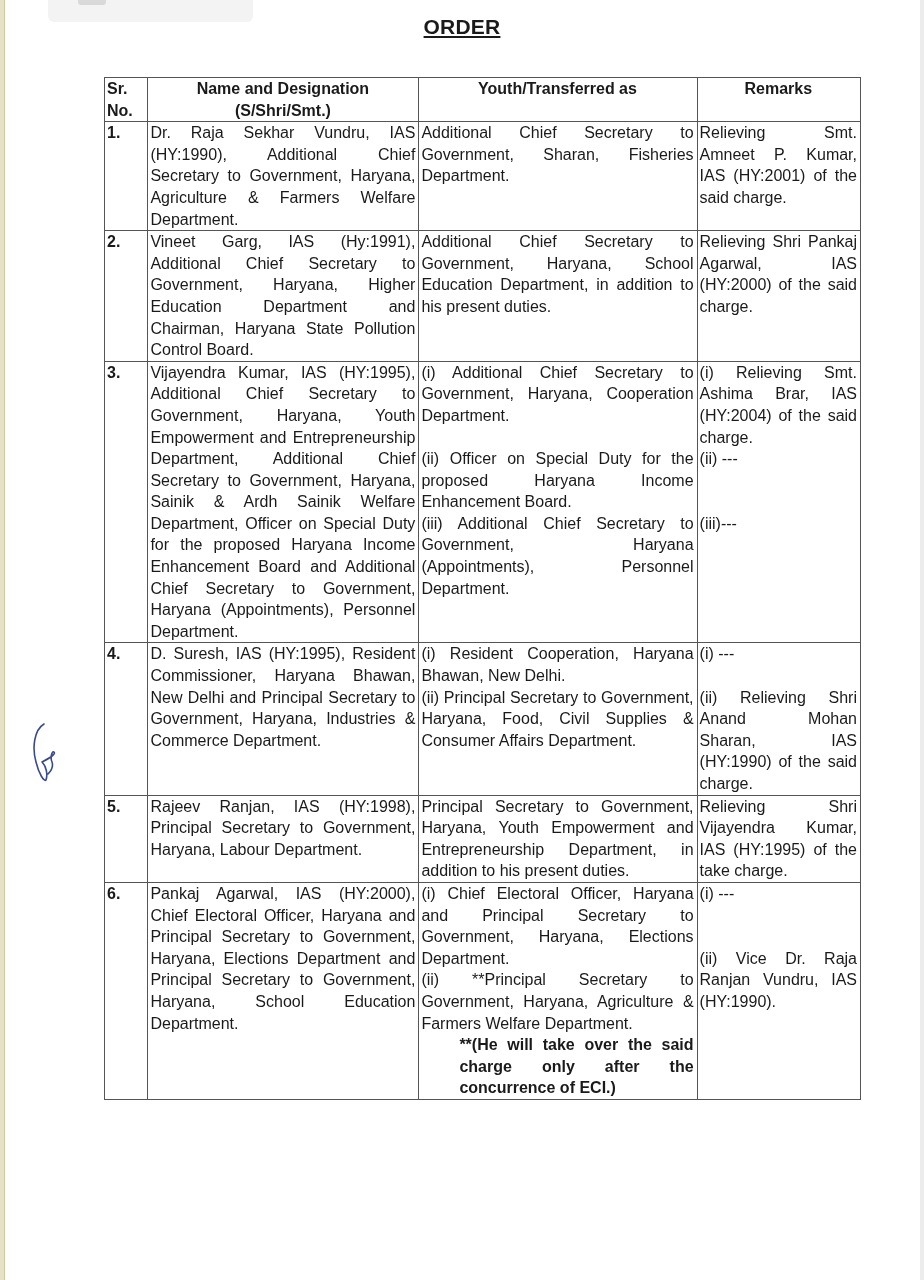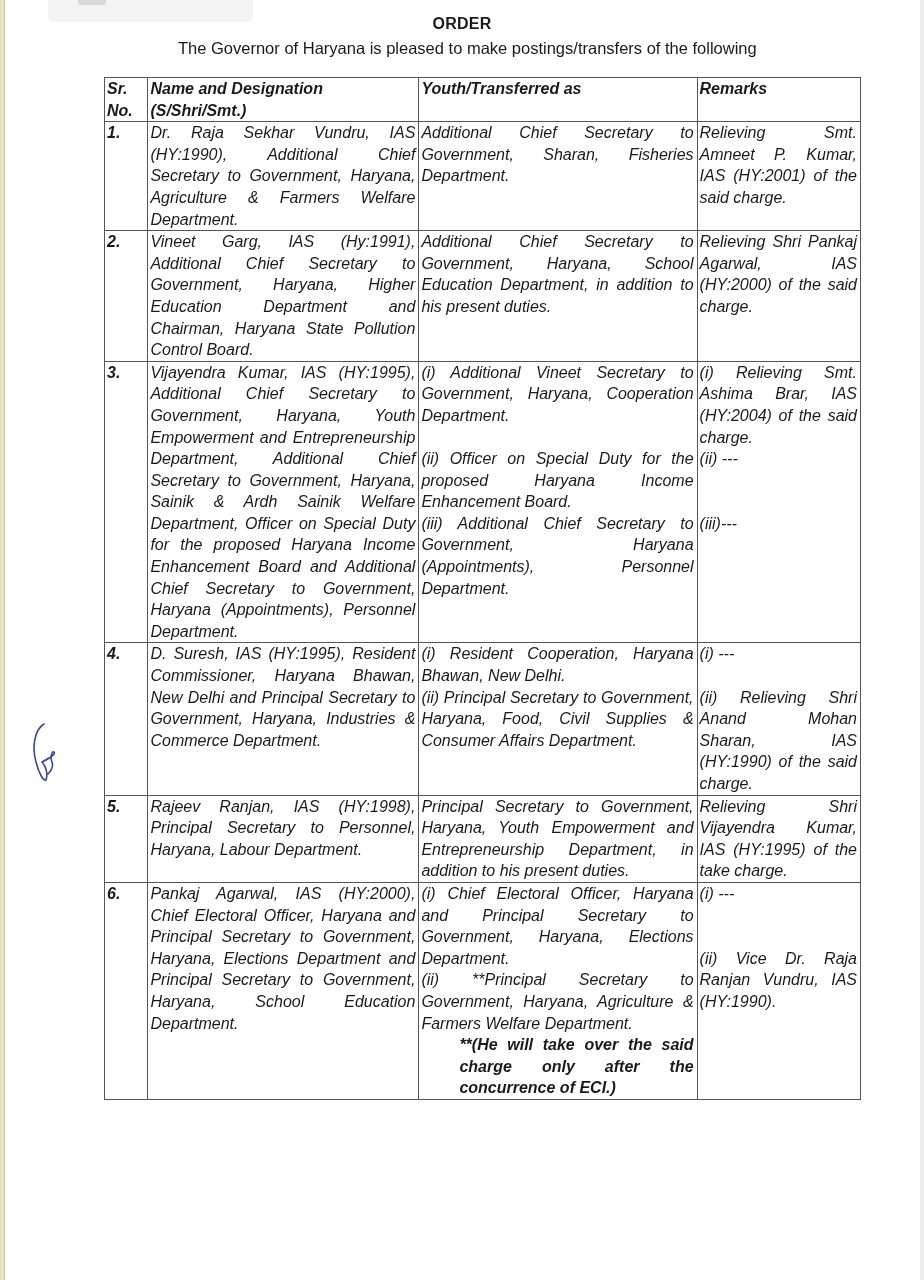--- a/index.html
+++ b/index.html
@@ -7,33 +7,33 @@
     width: 924px; height: 1280px; background: #ffffff; position: relative; overflow: hidden;
     font-family: "Liberation Sans", sans-serif; color: #1a1a1a;
   }
   .page-edge-left { position: absolute; left: 0; top: 0; width: 5px; height: 1280px; background: #e6e2c8; }
   .page-edge-left::after { content: ""; position: absolute; left: 4px; top: 0; width: 1px; height: 100%; background: #cfc9a0; }
   .page-edge-right { position: absolute; right: 0; top: 0; width: 4px; height: 1280px; background: #ececec; }
   .topbar-blur { position: absolute; left: 48px; top: 0; width: 205px; height: 22px; background: #f3f3f3; border-radius: 0 0 6px 6px; }
   .topbar-blur .pill { position: absolute; left: 30px; top: 0; width: 28px; height: 5px; background: #d9d9d9; border-radius: 0 0 3px 3px; }
   .title {
     position: absolute; left: 0; width: 924px; top: 15px; text-align: center;
-    font-weight: bold; font-size: 16px; letter-spacing: 0.2px;
+    font-weight: bold; font-size: 21px; text-decoration: underline; letter-spacing: 0.2px;
   }
   .intro { position: absolute; top: 38px; left: 112px; width: 720px; font-size: 16.5px; line-height: 21px; }
   .intro .l1 { display: block; padding-left: 66px; white-space: nowrap; }
   .intro .l2 { display: block; white-space: nowrap; }
   table.order {
     position: absolute; left: 104px; top: 77px; width: 757px;
     border-collapse: collapse; font-size: 16px; line-height: 21.6px;
   }
   table.order td, table.order th {
-    border: 1px solid #555; vertical-align: top; padding: 0 3px 0 2px; text-align: justify; font-style: italic;
+    border: 1px solid #555; vertical-align: top; padding: 0 3px 0 2px; text-align: justify;
   }
-  table.order th { font-weight: bold; text-align: left; }
+  table.order th { font-weight: bold; text-align: center; }
   .c-sr { width: 36px; font-weight: bold; text-align: left !important; padding-left: 2px !important; }
   .c-name { width: 256px; }
   .c-post { width: 263px; }
   .c-rem { width: 152px; margin-top: 16px; }
   .block { display: block; text-align: justify; text-align-last: left; }
   .bold { font-weight: bold; margin-left: 38px; }
   .gap1 { margin-top: 21.6px; }
   .gap2 { margin-top: 43.2px; }
   .handmark { position: absolute; left: 30px; top: 722px; width: 30px; height: 62px; }
 </style>
@@ -42,21 +42,20 @@
 
 <div class="page-edge-left"></div>
 <div class="page-edge-right"></div>
 <div class="topbar-blur">
     <div class="pill"></div>
   </div>
 
 <div class="title">ORDER</div>
 
 <div class="intro">
-  <span class="l1">The Governor of Haryana is pleased to make postings/transfers of the following</span>
 </div>
 
 <svg class="handmark" viewBox="0 0 30 62">
   <path d="M14 2 C4 8 2 26 6 40 C9 52 14 60 16 58 C18 52 16 44 12 40 M12 40 C20 36 26 32 24 30 C22 28 20 36 22 40 C24 46 20 50 18 52" fill="none" stroke="#3b4a8c" stroke-width="1.6" stroke-linecap="round"></path>
 </svg>
 
 <table class="order">
   <thead>
     <tr>
       <th class="c-sr">Sr. No.</th>
@@ -83,21 +82,21 @@
         <span class="block">Additional Chief Secretary to Government, Haryana, School Education Department, in addition to his present duties.</span>
       </td>
       <td class="c-rem">
         <span class="block">Relieving Shri Pankaj Agarwal, IAS (HY:2000) of the said charge.</span>
       </td>
     </tr>
     <tr>
       <td class="c-sr">3.</td>
       <td class="c-name">Vijayendra Kumar, IAS (HY:1995), Additional Chief Secretary to Government, Haryana, Youth Empowerment and Entrepreneurship Department, Additional Chief Secretary to Government, Haryana, Sainik &amp; Ardh Sainik Welfare Department, Officer on Special Duty for the proposed Haryana Income Enhancement Board and Additional Chief Secretary to Government, Haryana (Appointments), Personnel Department.</td>
       <td class="c-post">
-        <span class="block">(i) Additional Vineet Secretary to Government, Haryana, Cooperation Department.</span>
+        <span class="block">(i) Additional Chief Secretary to Government, Haryana, Cooperation Department.</span>
         <span class="block gap1">(ii) Officer on Special Duty for the proposed Haryana Income Enhancement Board.</span>
         <span class="block">(iii) Additional Chief Secretary to Government, Haryana (Appointments), Personnel Department.</span>
       </td>
       <td class="c-rem">
         <span class="block">(i) Relieving Smt. Ashima Brar, IAS (HY:2004) of the said charge.</span>
         <span class="block">(ii) ---</span>
         <span class="block gap2">(iii)---</span>
       </td>
     </tr>
     <tr>
@@ -107,21 +106,21 @@
         <span class="block">(i) Resident Cooperation, Haryana Bhawan, New Delhi.</span>
         <span class="block">(ii) Principal Secretary to Government, Haryana, Food, Civil Supplies &amp; Consumer Affairs Department.</span>
       </td>
       <td class="c-rem">
         <span class="block">(i) ---</span>
         <span class="block gap1">(ii) Relieving Shri Anand Mohan Sharan, IAS (HY:1990) of the said charge.</span>
       </td>
     </tr>
     <tr>
       <td class="c-sr">5.</td>
-      <td class="c-name">Rajeev Ranjan, IAS (HY:1998), Principal Secretary to Personnel, Haryana, Labour Department.</td>
+      <td class="c-name">Rajeev Ranjan, IAS (HY:1998), Principal Secretary to Government, Haryana, Labour Department.</td>
       <td class="c-post">
         <span class="block">Principal Secretary to Government, Haryana, Youth Empowerment and Entrepreneurship Department, in addition to his present duties.</span>
       </td>
       <td class="c-rem">
         <span class="block">Relieving Shri Vijayendra Kumar, IAS (HY:1995) of the take charge.</span>
       </td>
     </tr>
     <tr>
       <td class="c-sr">6.</td>
       <td class="c-name">Pankaj Agarwal, IAS (HY:2000), Chief Electoral Officer, Haryana and Principal Secretary to Government, Haryana, Elections Department and Principal Secretary to Government, Haryana, School Education Department.</td>

